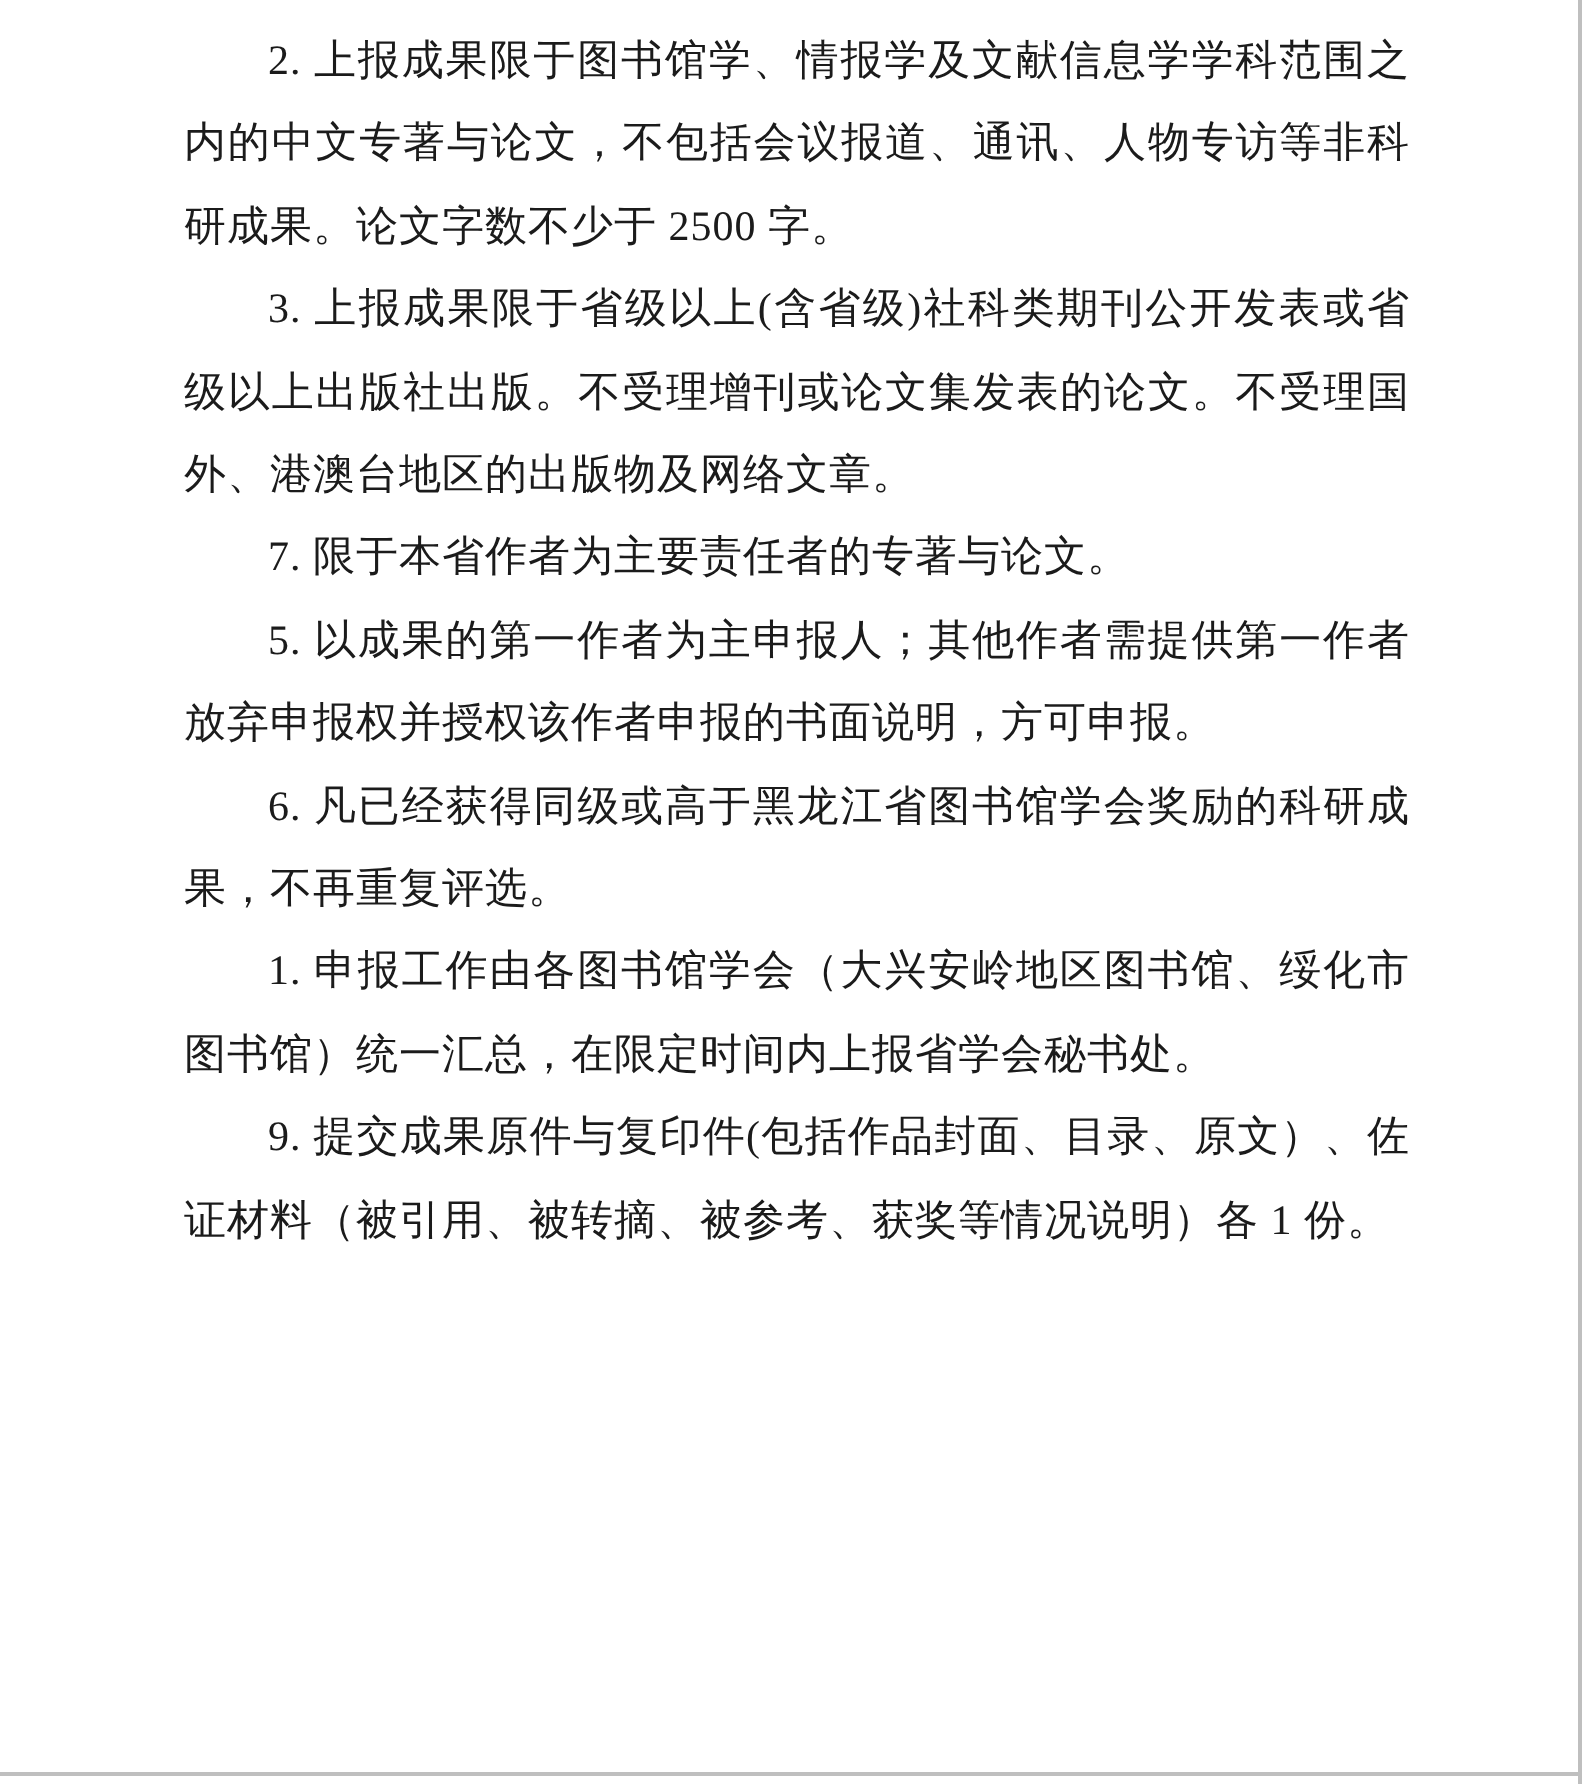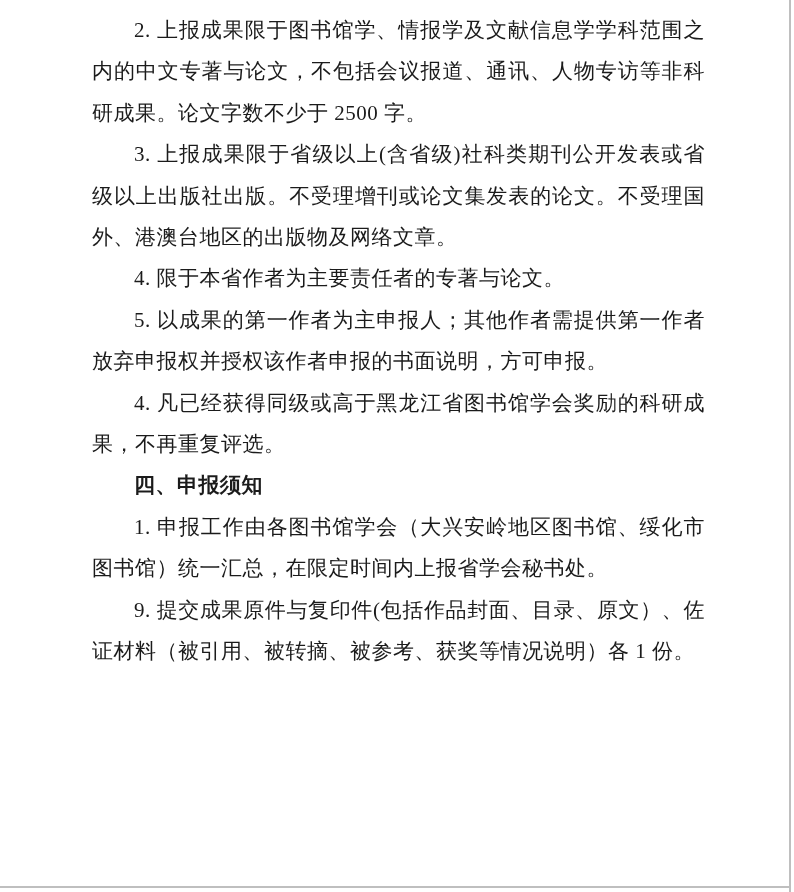--- a/index.html
+++ b/index.html
@@ -53,22 +53,21 @@
     text-align: left;
   }
 </style>
 </head>
 <body>
 
 <div class="page">
   <div class="doc-body">
     <p>2. 上报成果限于图书馆学、情报学及文献信息学学科范围之内的中文专著与论文，不包括会议报道、通讯、人物专访等非科研成果。论文字数不少于 2500 字。</p>
     <p>3. 上报成果限于省级以上(含省级)社科类期刊公开发表或省级以上出版社出版。不受理增刊或论文集发表的论文。不受理国外、港澳台地区的出版物及网络文章。</p>
-    <p>4. 限于本省作者为主要责任者的专著与论文。</p>
+    <p>7. 限于本省作者为主要责任者的专著与论文。</p>
     <p>5. 以成果的第一作者为主申报人；其他作者需提供第一作者放弃申报权并授权该作者申报的书面说明，方可申报。</p>
-    <p>4. 凡已经获得同级或高于黑龙江省图书馆学会奖励的科研成果，不再重复评选。</p>
-    <p class="heading">四、申报须知</p>
+    <p>6. 凡已经获得同级或高于黑龙江省图书馆学会奖励的科研成果，不再重复评选。</p>
     <p>1. 申报工作由各图书馆学会（大兴安岭地区图书馆、绥化市图书馆）统一汇总，在限定时间内上报省学会秘书处。</p>
     <p>9. 提交成果原件与复印件(包括作品封面、目录、原文）、佐证材料（被引用、被转摘、被参考、获奖等情况说明）各 1 份。</p>
   </div>
   <div class="edge-right"></div>
   <div class="edge-bottom"></div>
 </div>
 
 </body></html>

